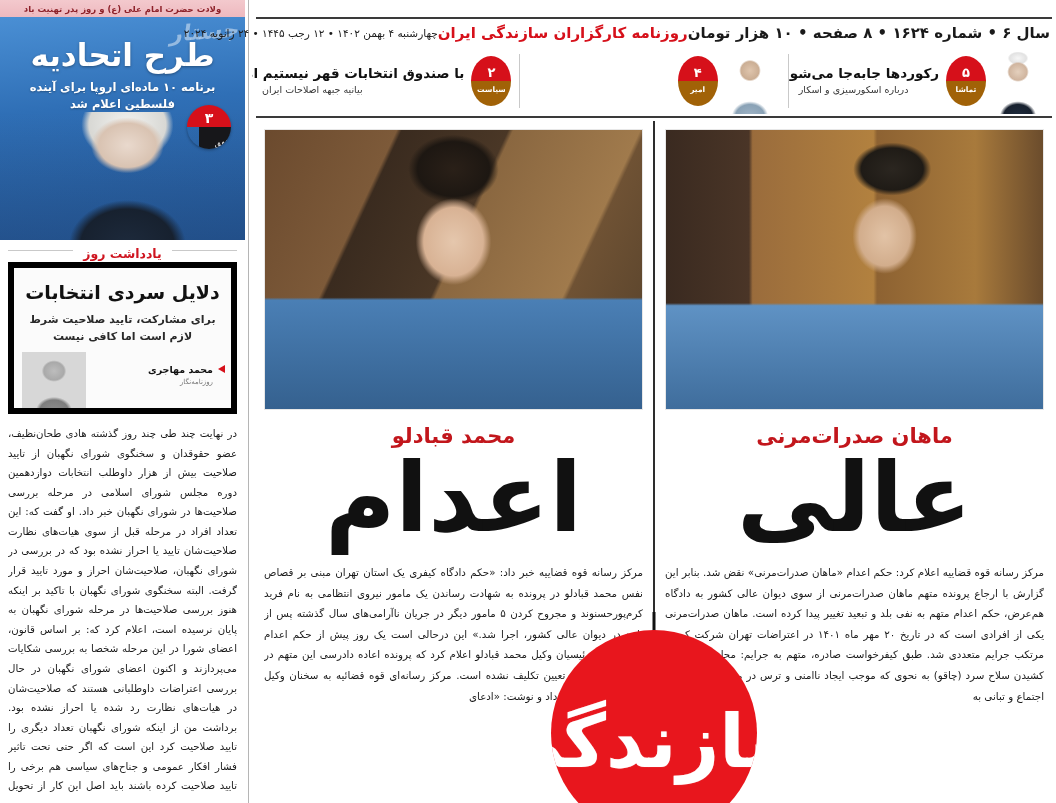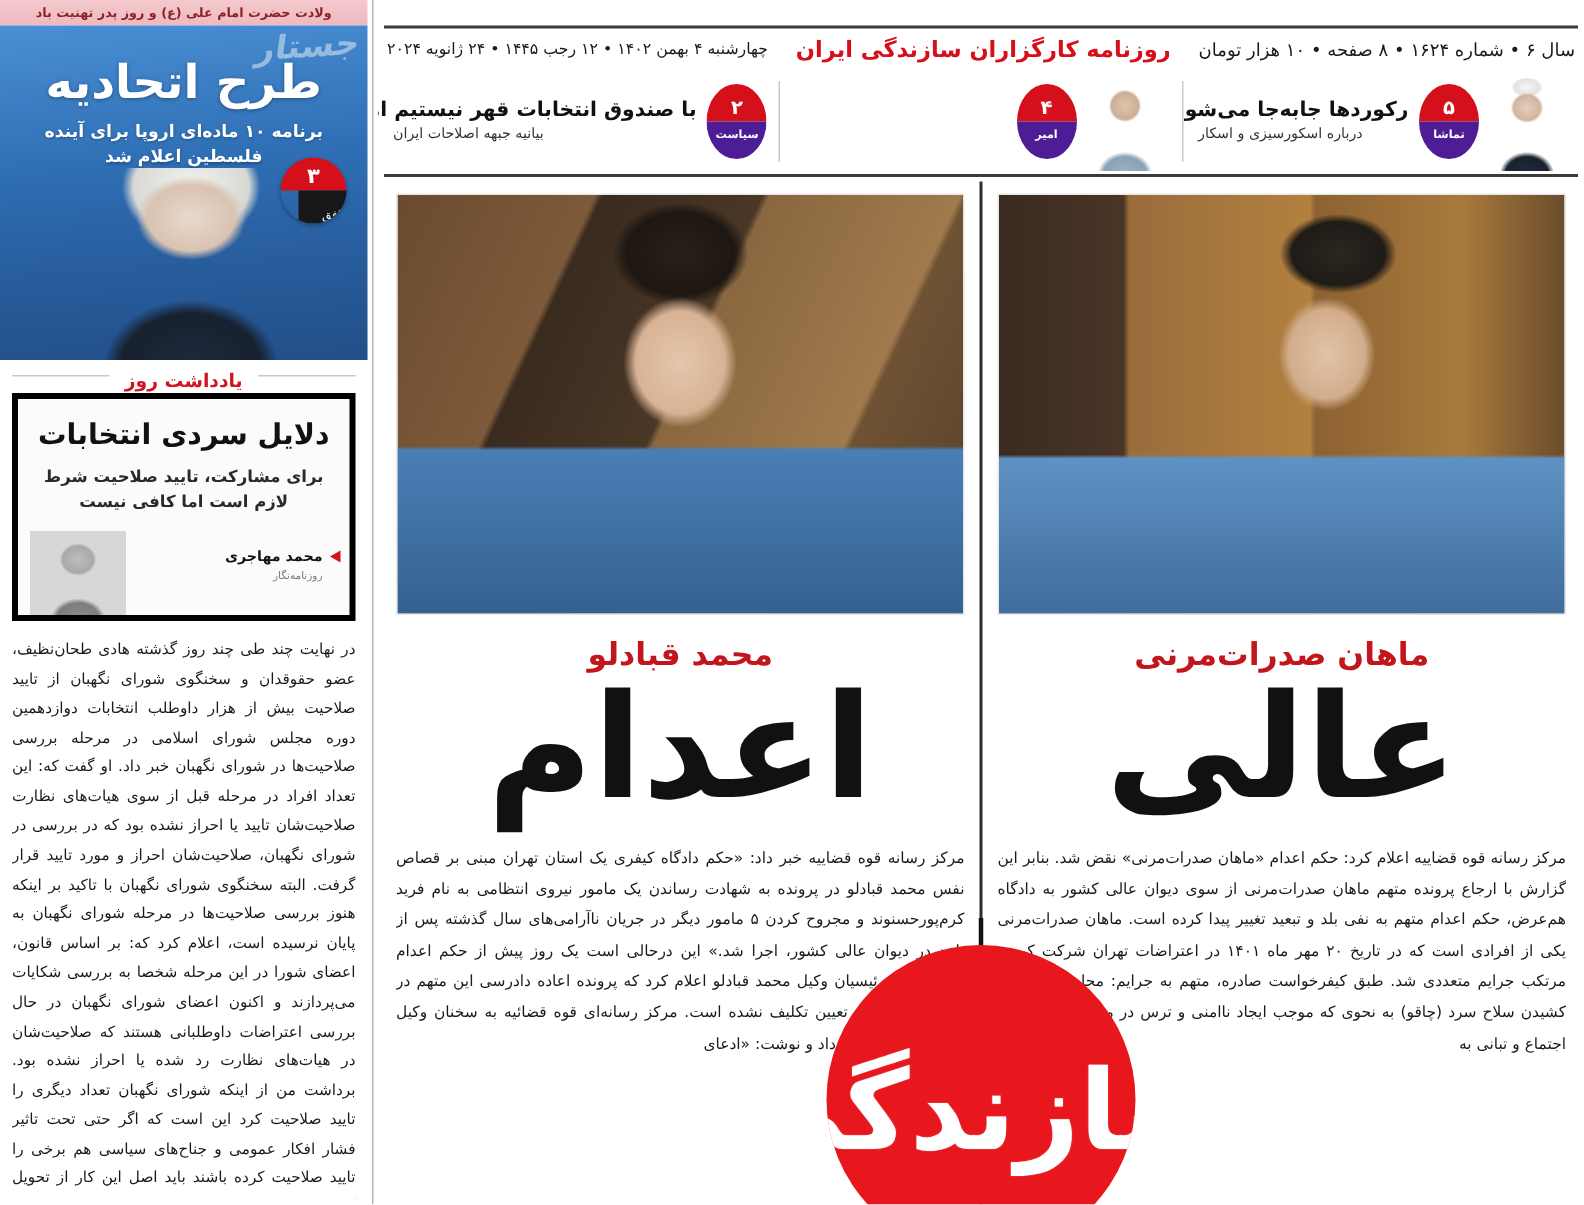--- a/index.html
+++ b/index.html
@@ -84,21 +84,21 @@
     position:absolute;left:8px;right:8px;top:250px;height:1px;background:#c9c9c9;
   }
   #note-label{
     position:absolute;right:0;left:0;top:243px;text-align:center;
   }
   #note-label span{
     background:#fff;padding:0 10px;color:#cf1520;font-size:12.5px;font-weight:bold;
   }
   #note-box{
     position:absolute;left:8px;right:8px;top:262px;height:152px;
-    border:4px solid #000000;background:#fbfbfb;
+    border:6px solid #000000;background:#fbfbfb;
   }
   #note-title{
     margin-top:14px;text-align:center;font-size:19px;font-weight:bold;color:#111;
     line-height:1.15;letter-spacing:-.4px;
   }
   #note-sub{
     margin-top:7px;text-align:center;font-size:11px;font-weight:bold;color:#2a2a2a;
     line-height:1.6;padding:0 12px;
   }
   #note-author-wrap{
@@ -143,21 +143,21 @@
   #masthead{
     position:absolute;left:0;right:0;top:0;height:46px;
   }
   #masthead-rule-top{
     position:absolute;left:4px;right:4px;top:17px;height:2px;background:#3a3a3a;
   }
   #masthead-row{
     position:absolute;left:6px;right:6px;top:21px;height:24px;
     display:flex;align-items:center;justify-content:space-between;
   }
-  #masthead-right{font-size:12px;font-weight:normal;color:#1a1a1a;white-space:nowrap;}
+  #masthead-right{font-size:15px;font-weight:bold;color:#1a1a1a;white-space:nowrap;}
   #masthead-title{font-size:15px;font-weight:bold;color:#d6101a;white-space:nowrap;letter-spacing:-.3px;}
   #masthead-left{font-size:10.5px;font-weight:normal;color:#1a1a1a;white-space:nowrap;}
 
   
   #teasers{
     position:absolute;left:0;right:0;top:48px;height:66px;
     display:flex;flex-direction:row;align-items:stretch;
   }
   .teaser{
     position:relative;flex:1;display:flex;align-items:center;
@@ -167,21 +167,21 @@
     position:relative;width:40px;height:50px;border-radius:50%;flex:0 0 40px;
     overflow:hidden;margin-left:7px;margin-right:2px;
   }
   .teaser-badge .top{
     position:absolute;left:0;top:0;width:100%;height:50%;
     background:#d6101a;display:flex;align-items:flex-end;justify-content:center;
     color:#fff;font-size:13px;font-weight:bold;padding-bottom:1px;
   }
   .teaser-badge .bot{
     position:absolute;left:0;bottom:0;width:100%;height:50%;
-    background:#4c1d95;display:flex;align-items:flex-start;justify-content:center;
+    background:#a16207;display:flex;align-items:flex-start;justify-content:center;
     color:#fff;font-size:7.5px;font-weight:bold;padding-top:4px;
   }
   .teaser-texts{flex:1;text-align:left;padding-left:4px;min-width:0;}
   .teaser-title{font-size:13.5px;font-weight:bold;color:#111;line-height:1.2;white-space:nowrap;letter-spacing:-.4px;}
   .teaser-sub{font-size:9.5px;color:#333;line-height:1.5;margin-top:2px;white-space:nowrap;}
   .teaser-photo{
     flex:0 0 60px;height:62px;align-self:flex-end;margin-right:2px;
   }
   .teaser-photo.p-bald{
     background:

